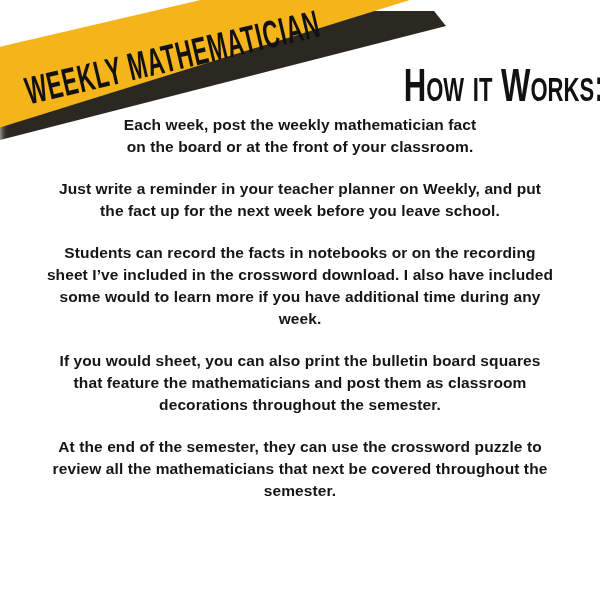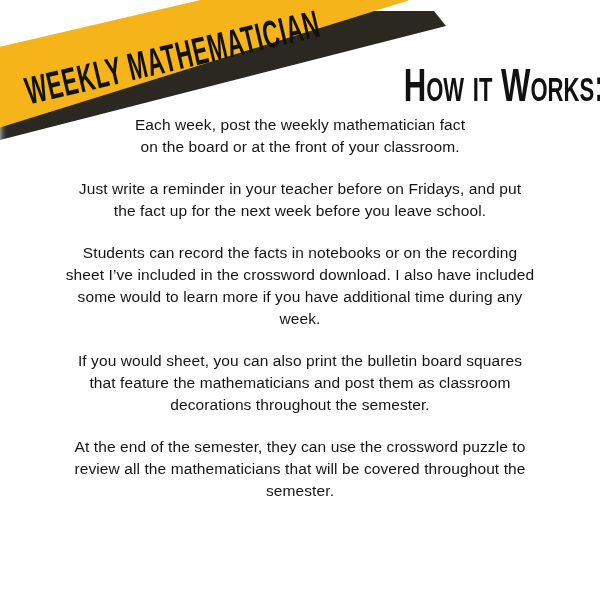--- a/index.html
+++ b/index.html
@@ -73,21 +73,21 @@
   .content {
     position: absolute;
     top: 114px;
     left: 30px;
     right: 30px;
     text-align: center;
   }
   .para {
     white-space: pre-line;
     font-size: 15.5px;
-    font-weight: 400;
+    font-weight: 700;
     line-height: 22px;
     letter-spacing: 0.1px;
     color: var(--ink);
     margin-bottom: 20px;
   }
 </style>
 </head>
 <body>
 
 <div class="layer ribbon-shadow"></div>
@@ -97,25 +97,25 @@
   <span class="stretch">Weekly Mathematician</span>
 </div>
 
 <h1 class="heading">
   <span class="stretch">How it Works:</span>
 </h1>
 
 <main class="content">
   <p class="para">Each week, post the weekly mathematician fact
 on the board or at the front of your classroom.</p>
-  <p class="para">Just write a reminder in your teacher before on Fridays, and put
+  <p class="para">Just write a reminder in your teacher planner on Weekly, and put
 the fact up for the next week before you leave school.</p>
   <p class="para">Students can record the facts in notebooks or on the recording
 sheet I’ve included in the crossword download. I also have included
 some would to learn more if you have additional time during any
 week.</p>
   <p class="para">If you would sheet, you can also print the bulletin board squares
 that feature the mathematicians and post them as classroom
 decorations throughout the semester.</p>
   <p class="para">At the end of the semester, they can use the crossword puzzle to
-review all the mathematicians that will be covered throughout the
+review all the mathematicians that next be covered throughout the
 semester.</p>
 </main>
 
 </body></html>

